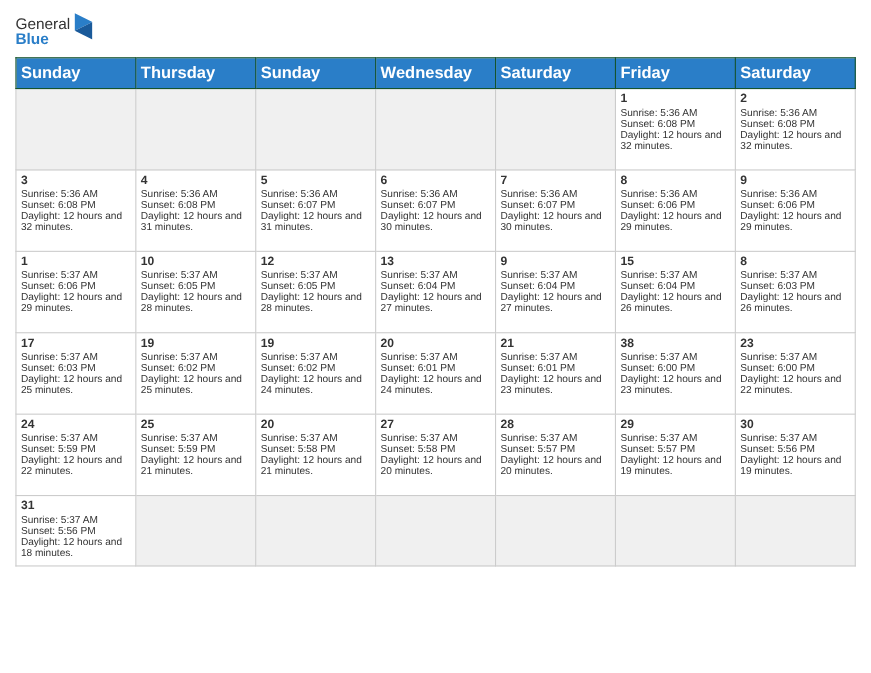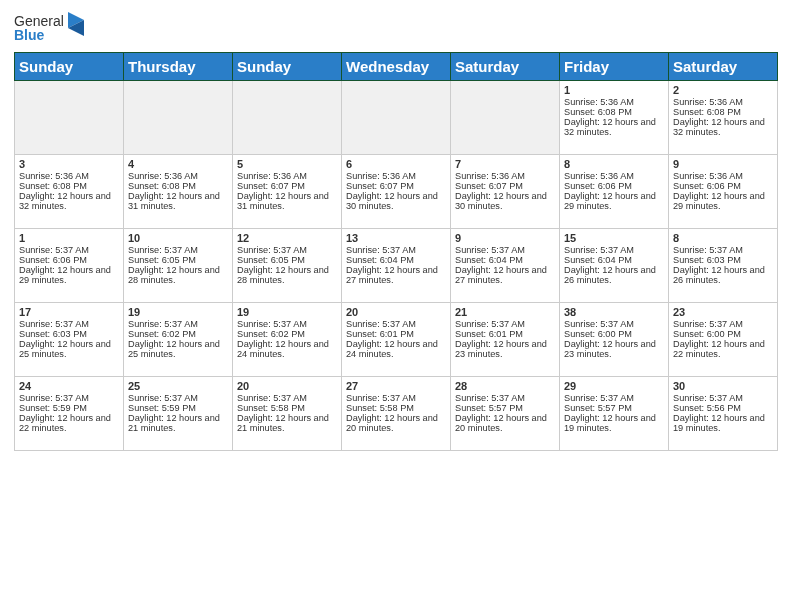--- a/index.html
+++ b/index.html
@@ -299,15 +299,29 @@
             <div>Sunset: 5:57 PM</div>
             <div>Daylight: 12 hours and 19 minutes.</div>
           </td>
           <td>
             <span class="day-number">30</span>
             <div>Sunrise: 5:37 AM</div>
             <div>Sunset: 5:56 PM</div>
             <div>Daylight: 12 hours and 19 minutes.</div>
           </td>
         </tr>
+        <tr class="last-row">
+          <td>
+            <span class="day-number">31</span>
+            <div>Sunrise: 5:37 AM</div>
+            <div>Sunset: 5:56 PM</div>
+            <div>Daylight: 12 hours and 18 minutes.</div>
+          </td>
+          <td class="cell-empty"></td>
+          <td class="cell-empty"></td>
+          <td class="cell-empty"></td>
+          <td class="cell-empty"></td>
+          <td class="cell-empty"></td>
+          <td class="cell-empty"></td>
+        </tr>
       </tbody>
   </table>
 </div>
 
 </body></html>

